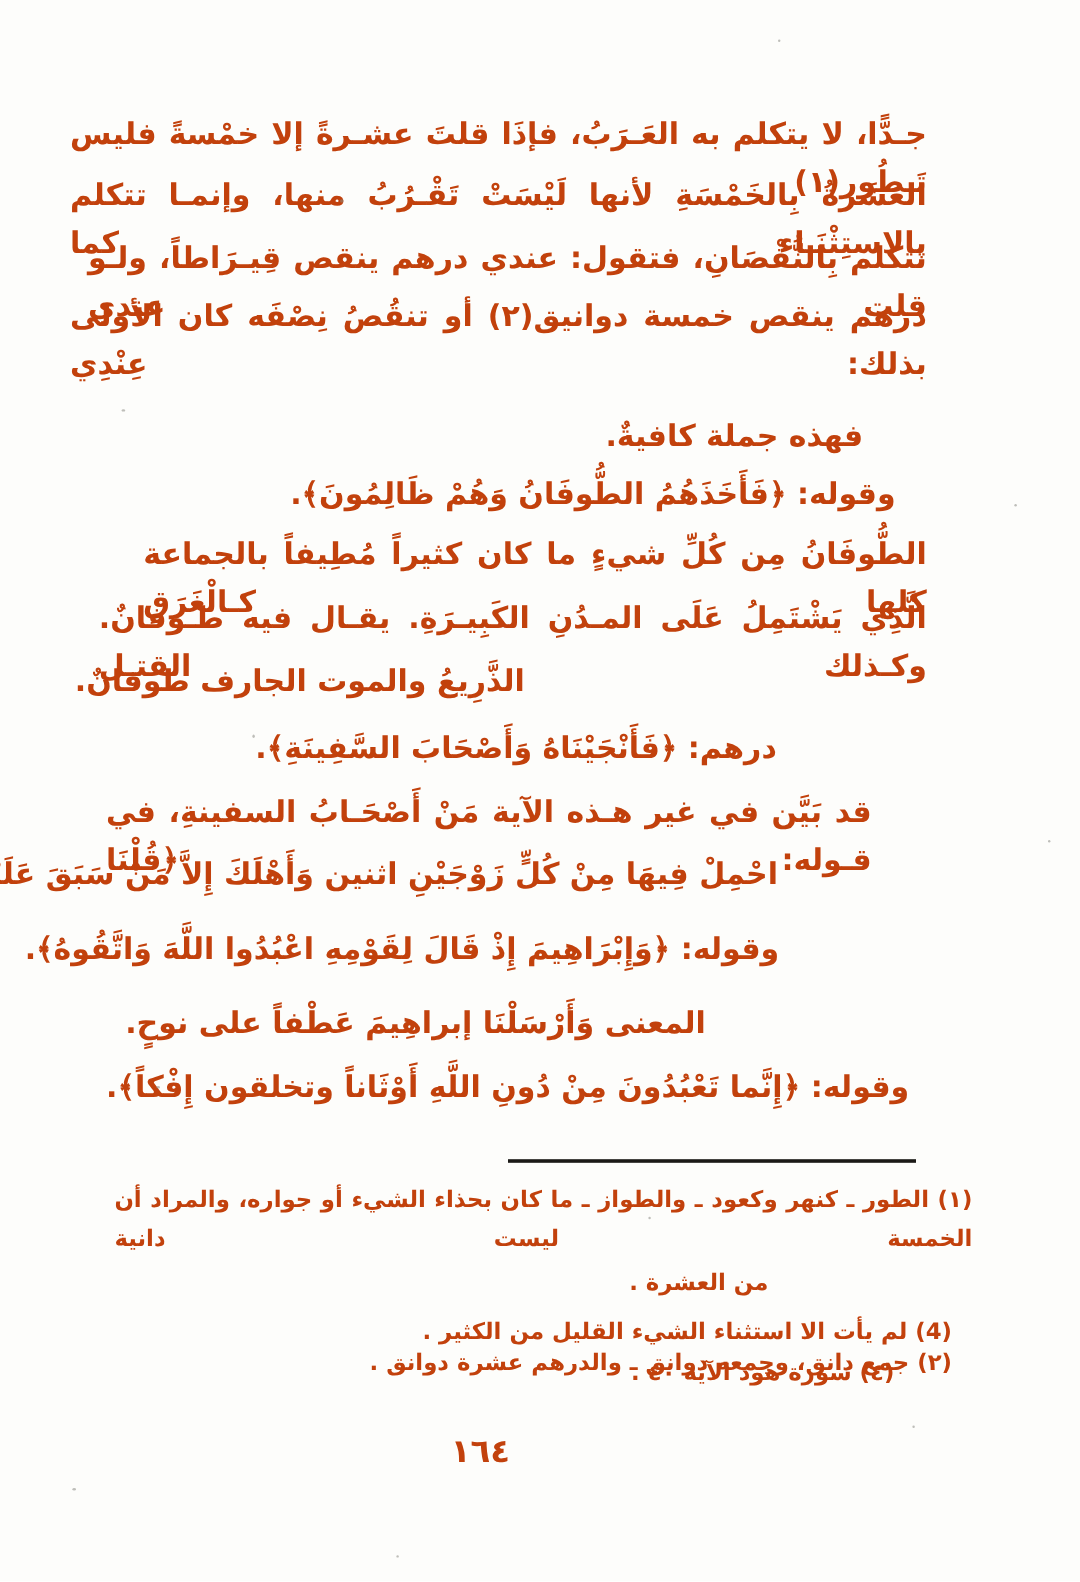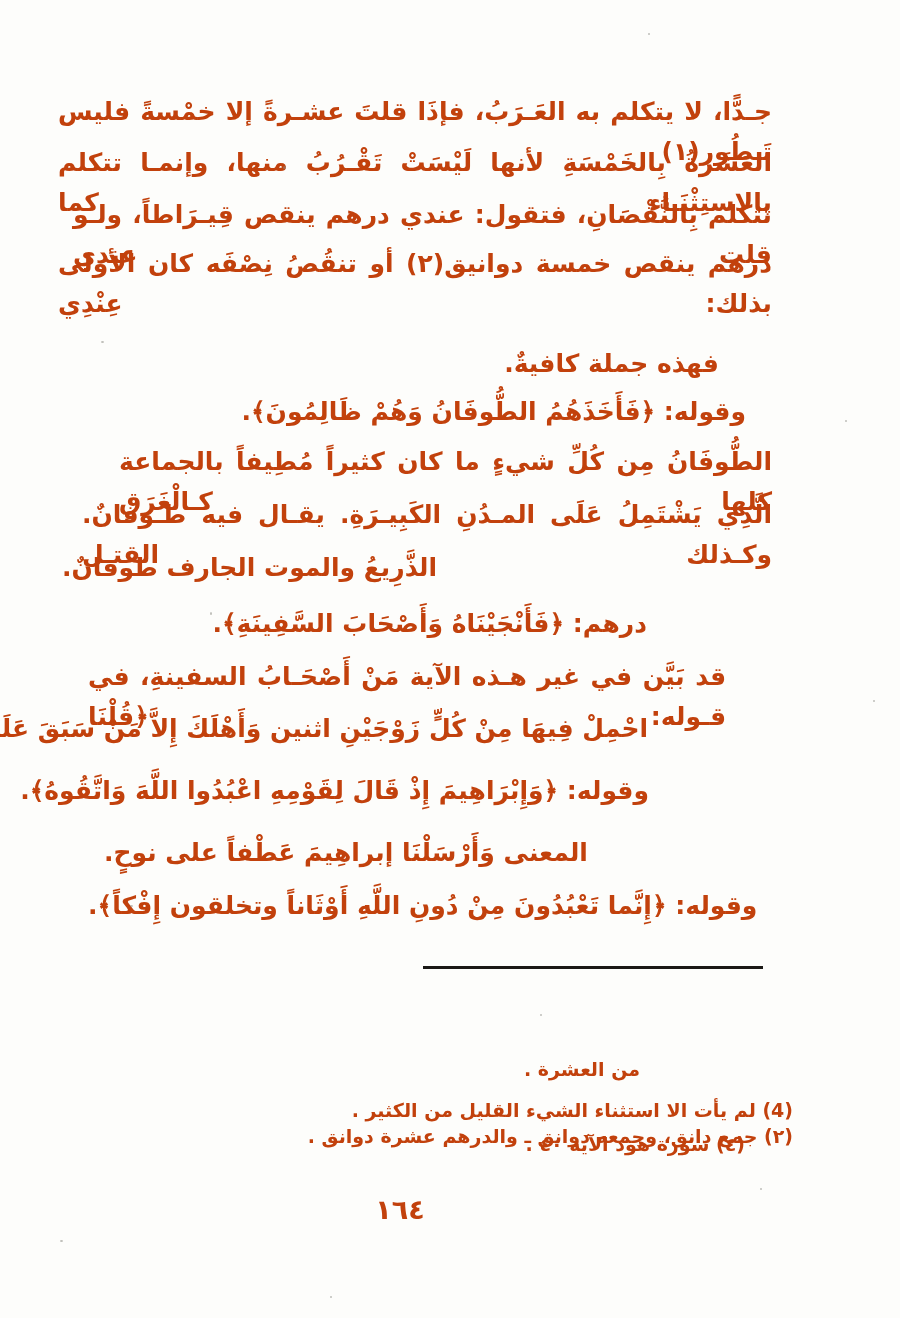--- a/index.html
+++ b/index.html
@@ -107,20 +107,21 @@
   <div class="bline l10 lft">الذَّرِيعُ والموت الجارف طوفانٌ.</div>
   <div class="bline l11">درهم: ﴿فَأَنْجَيْنَاهُ وَأَصْحَابَ السَّفِينَةِ﴾.</div>
   <div class="bline l12 just">قد بَيَّن في غير هـذه الآية مَنْ أَصْحَـابُ السفينةِ، في قـوله: ﴿قُلْنَا</div>
   <div class="bline l13">احْمِلْ فِيهَا مِنْ كُلٍّ زَوْجَيْنِ اثنين وَأَهْلَكَ إِلاَّ مَنْ سَبَقَ عَلَيْه القَوْلُ﴾(٤).</div>
   <div class="bline l14">وقوله: ﴿وَإِبْرَاهِيمَ إِذْ قَالَ لِقَوْمِهِ اعْبُدُوا اللَّهَ وَاتَّقُوهُ﴾.</div>
   <div class="bline l15 lft">المعنى وَأَرْسَلْنَا إبراهِيمَ عَطْفاً على نوحٍ.</div>
   <div class="bline l16 lft">وقوله: ﴿إِنَّما تَعْبُدُونَ مِنْ دُونِ اللَّهِ أَوْثَاناً وتخلقون إِفْكاً﴾.</div>
 
   <div class="fnrule"></div>
 
+  <div class="fline f1">(١) الطور ـ كنهر وكعود ـ والطواز ـ ما كان بحذاء الشيء أو جواره، والمراد أن الخمسة ليست دانية</div>
   <div class="fline f1b">من العشرة .</div>
   <div class="fline f2">(٢) جمع دانق، وجمعه دوانق ـ والدرهم عشرة دوانق .</div>
   <div class="fline f3">(4) لم يأت الا استثناء الشيء القليل من الكثير .</div>
   <div class="fline f4">(٤) سورة هود الآية ٤٠ .</div>
 
   <div class="pagenum">١٦٤</div>
 
   <div class="sp sp1"></div>
   <div class="sp sp2"></div>
   <div class="sp sp3"></div>

